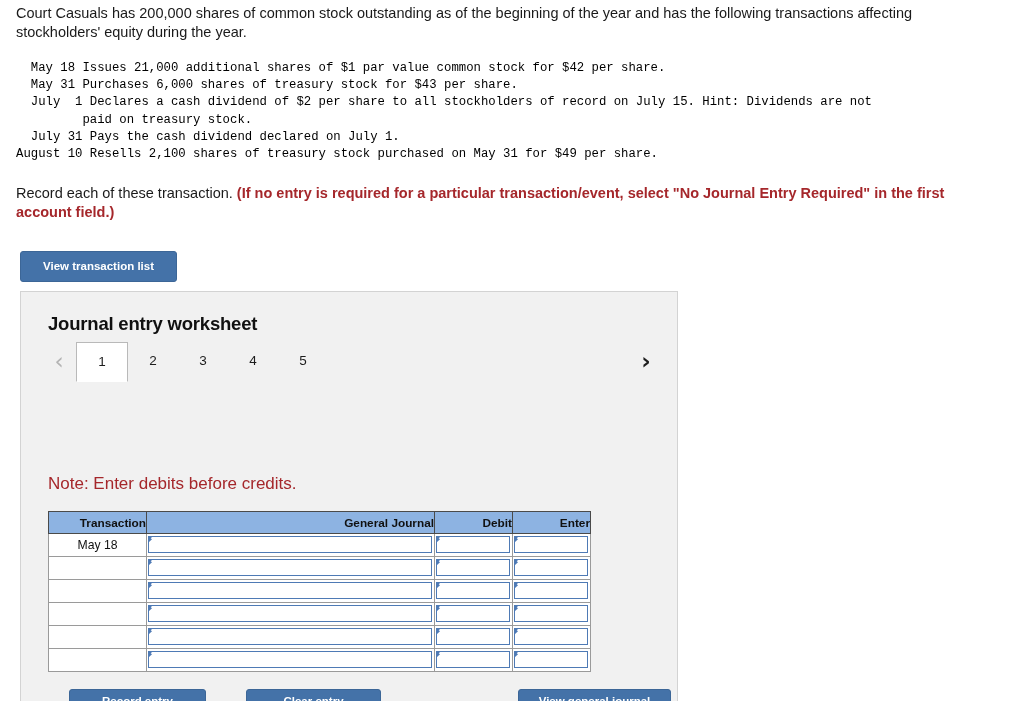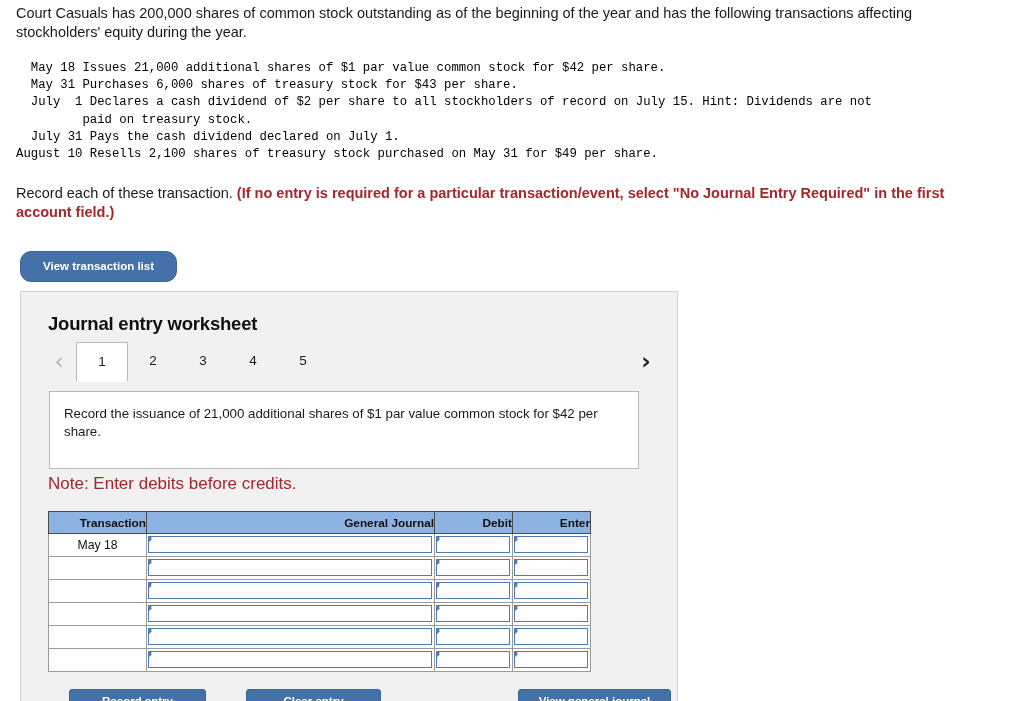--- a/index.html
+++ b/index.html
@@ -72,21 +72,20 @@
     align-items: center;
     justify-content: center;
   }
 
   #view-transaction-list {
     position: absolute;
     left: 20px;
     top: 251px;
     width: 157px;
     height: 31px;
-    border-radius: 11px;
   }
 
   
   .panel {
     position: absolute;
     left: 20px;
     top: 291px;
     width: 658px;
     height: 410px;
     background: #f1f1f1;
@@ -301,23 +300,20 @@
     <div class="tabs" id="tabs-container">
         <div class="tab active" style="left: 0px; width: 52px;">1</div>
         <div class="tab" style="left: 52px; width: 50px;">2</div>
         <div class="tab" style="left: 102px; width: 50px;">3</div>
         <div class="tab" style="left: 152px; width: 50px;">4</div>
         <div class="tab" style="left: 202px; width: 50px;">5</div>
       </div>
     <div class="chev chev-next">›</div>
   </div>
 
-  <div class="desc-box">
-    <div class="desc-text">Record the issuance of 21,000 additional shares of $1 par value common stock for $42 per share.</div>
-  </div>
 
   <div class="note">Note: Enter debits before credits.</div>
 
   <table class="jtable">
     <colgroup>
       <col class="col-txn">
         <col class="col-gj">
         <col class="col-debit">
         <col class="col-credit">
     </colgroup>

